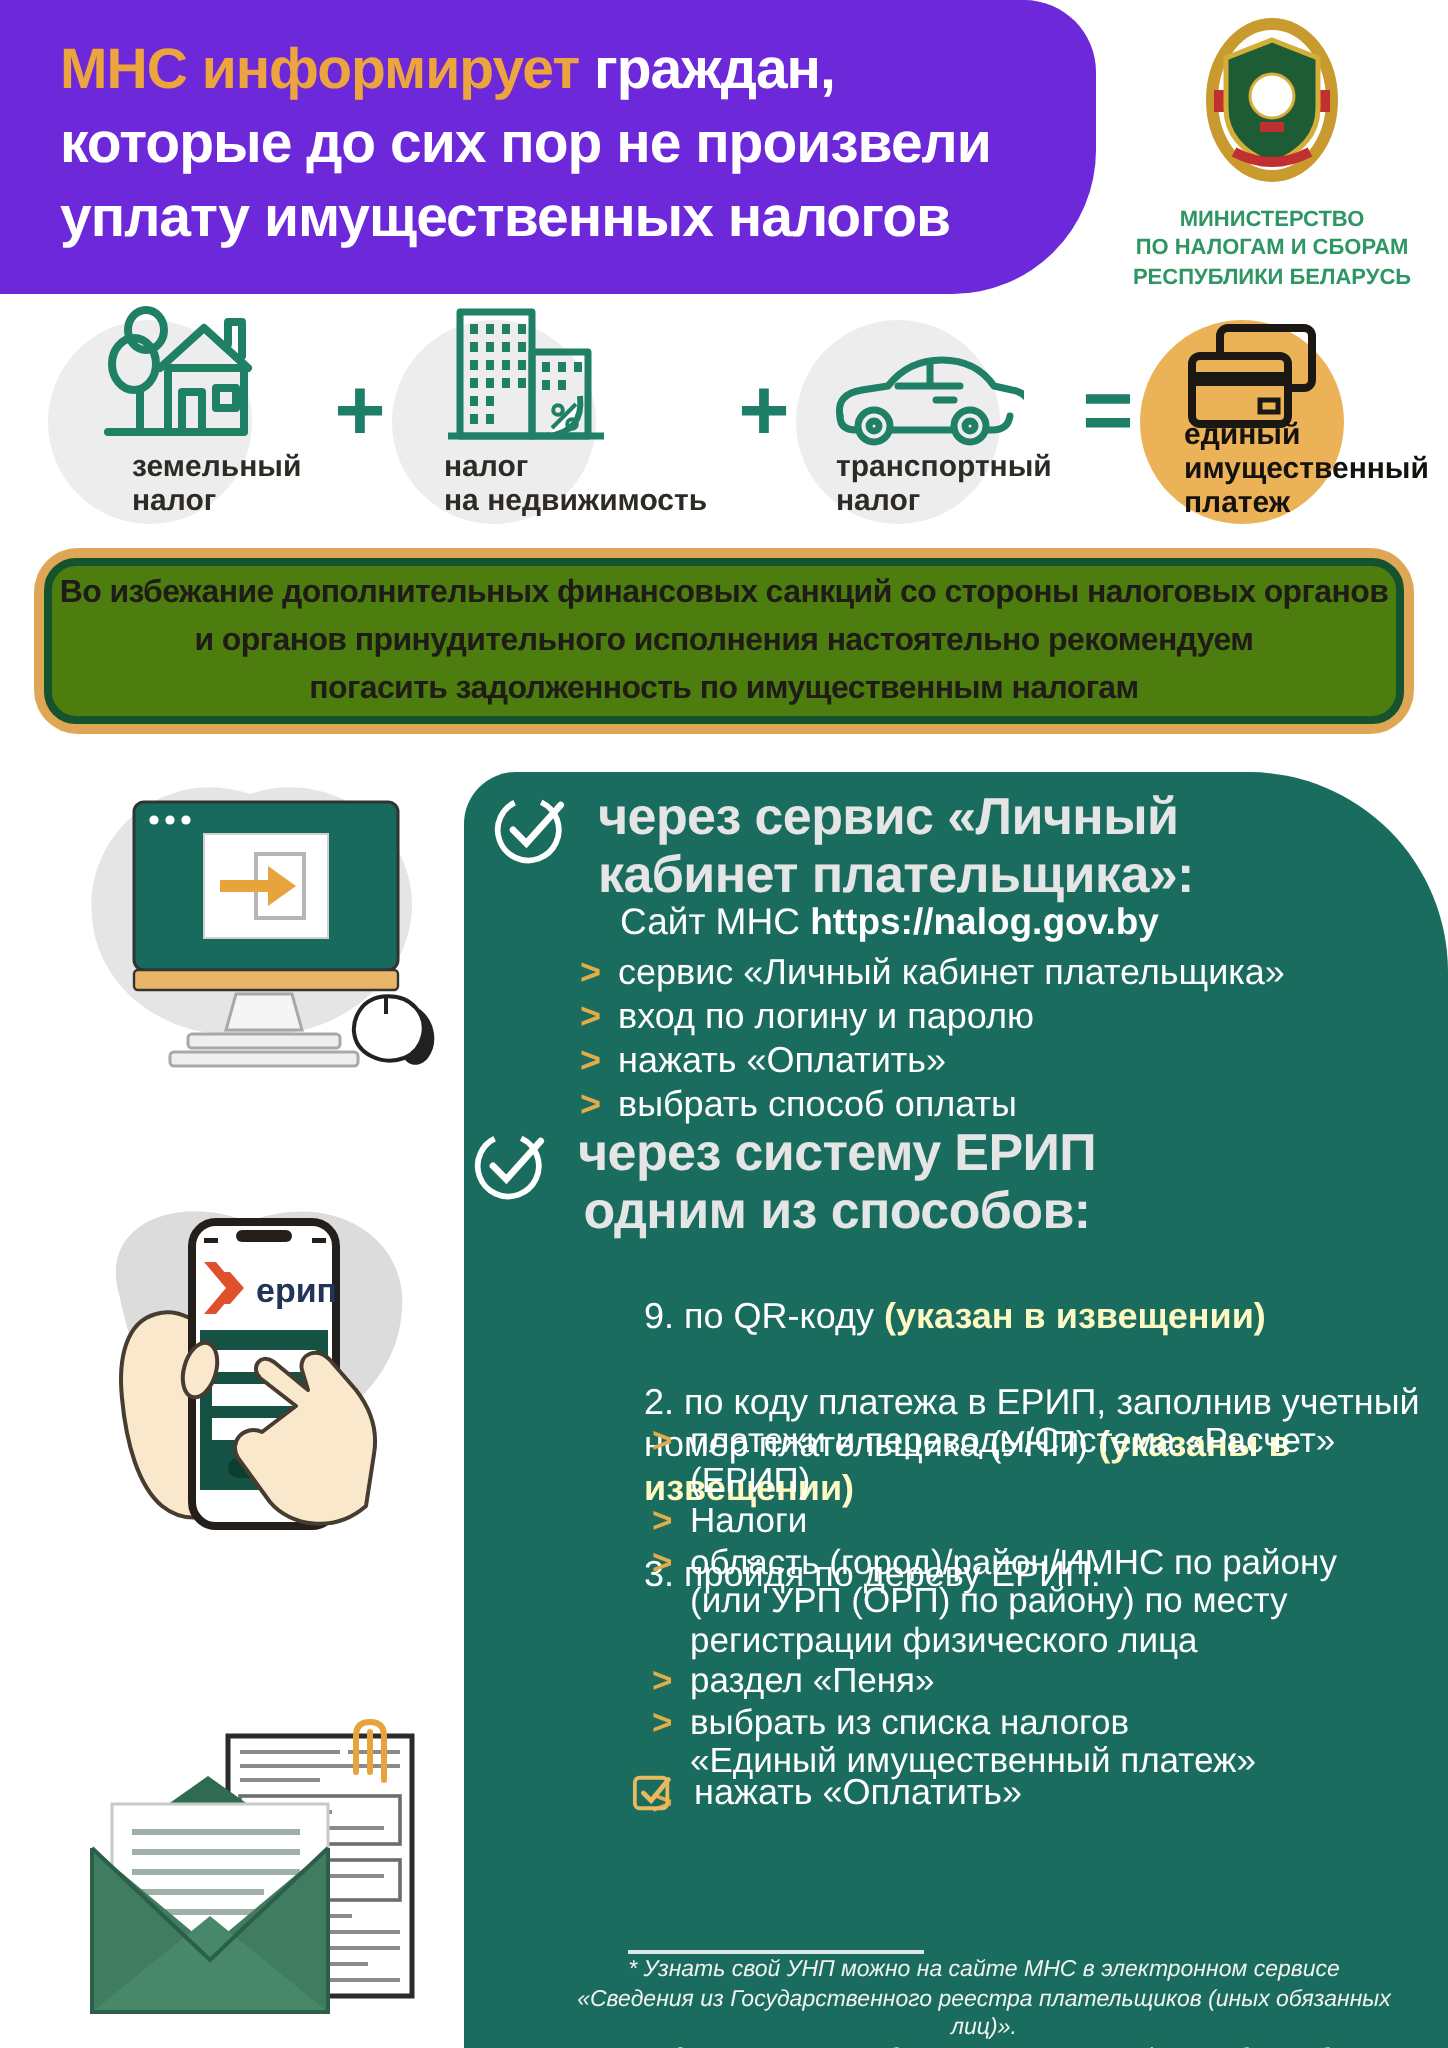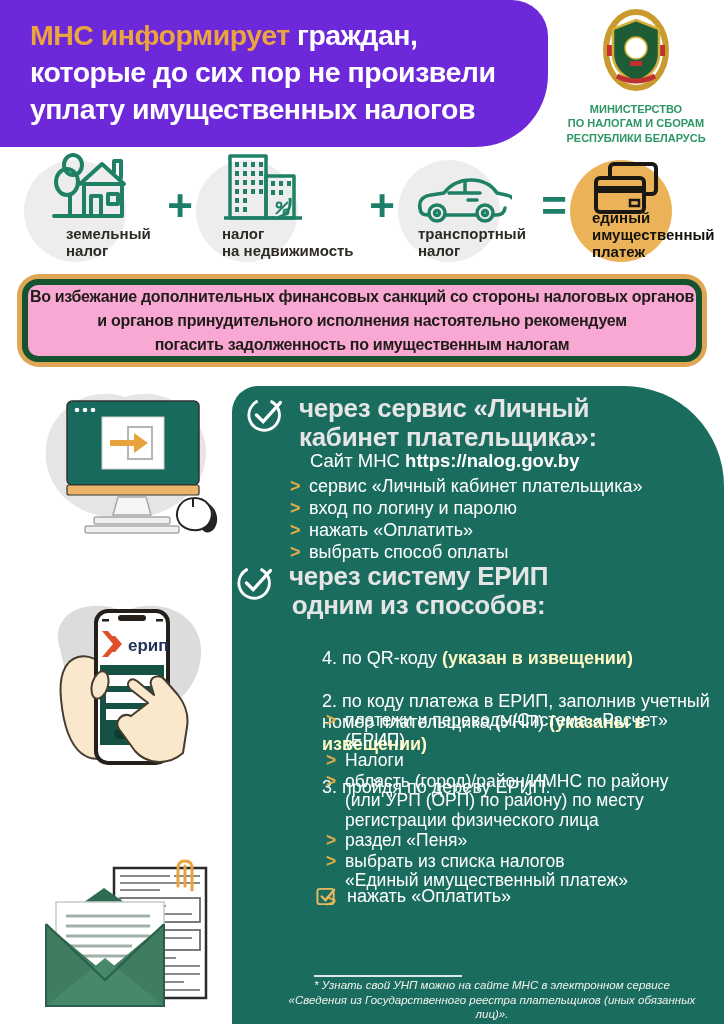--- a/index.html
+++ b/index.html
@@ -30,21 +30,21 @@
   .eq-icon{position:absolute;}
   .eq-label{position:absolute;font-size:15px;font-weight:bold;color:#2e2b26;
     line-height:1.12;white-space:pre-line;}
   .eq-op{flex:0 0 32px;text-align:center;font-size:44px;font-weight:bold;color:#1e7f68;
     margin-top:36px;line-height:1;}
 
   
   .advisory{position:absolute;left:17px;top:274px;width:690px;height:93px;
     background:#dfa755;border-radius:22px;}
   .advisory-inner{position:absolute;left:5px;top:5px;right:5px;bottom:5px;
-    background:#f9a8d4;border:6px solid #14532d;border-radius:16px;
+    background:#4d7c0f;border:4px solid #14532d;border-radius:16px;
     display:flex;align-items:center;justify-content:center;text-align:center;
     font-size:16px;font-weight:bold;color:#1f1c18;line-height:1.5;letter-spacing:-0.3px;}
 
   
   .panel{position:absolute;left:232px;top:386px;width:492px;height:638px;
     background:#1a6c5e;border-radius:26px 100px 0 0;overflow:hidden;color:#fff;}
   .sec-head{position:absolute;display:flex;gap:11px;align-items:flex-start;}
   .sec-head-text{font-size:26px;font-weight:bold;color:#e5e5e5;line-height:1.12;
     letter-spacing:-0.3px;white-space:pre-line;}
   .s1-head{left:14px;top:8px;}
@@ -304,21 +304,21 @@
   <div class="sec-head s2-head">
     <svg width="42" height="40" viewBox="0 0 44 40">
       <circle cx="19" cy="21" r="16" fill="none" stroke="#fff" stroke-width="3" stroke-dasharray="86 20" transform="rotate(-65 19 21)"></circle>
       <path d="M11 21 l7 7 L36 8" fill="none" stroke="#fff" stroke-width="3.5" stroke-linecap="round"></path>
     </svg>
     <div class="sec-head-text">через систему ЕРИП
 одним из способов:</div>
   </div>
 
   <div class="s2-num">
-    <div class="num-step"><span>4. по QR-коду </span><span class="gold">(указан в извещении)</span></div>
+    <div class="num-step"><span>9. по QR-коду </span><span class="gold">(указан в извещении)</span></div>
     <div class="num-step"><span>2. по коду платежа в ЕРИП, заполнив учетный
 номер плательщика (УНП) </span><span class="gold">(указаны в извещении)</span></div>
     <div class="num-step"><span>3. пройдя по дереву ЕРИП:</span></div>
   </div>
 
   <div class="b-list s2-tree">
     <div class="b-row">
         <span class="chev">&gt;</span>
         <span class="b-text">платежи и переводы/Система «Расчет» (ЕРИП)</span>
       </div>

